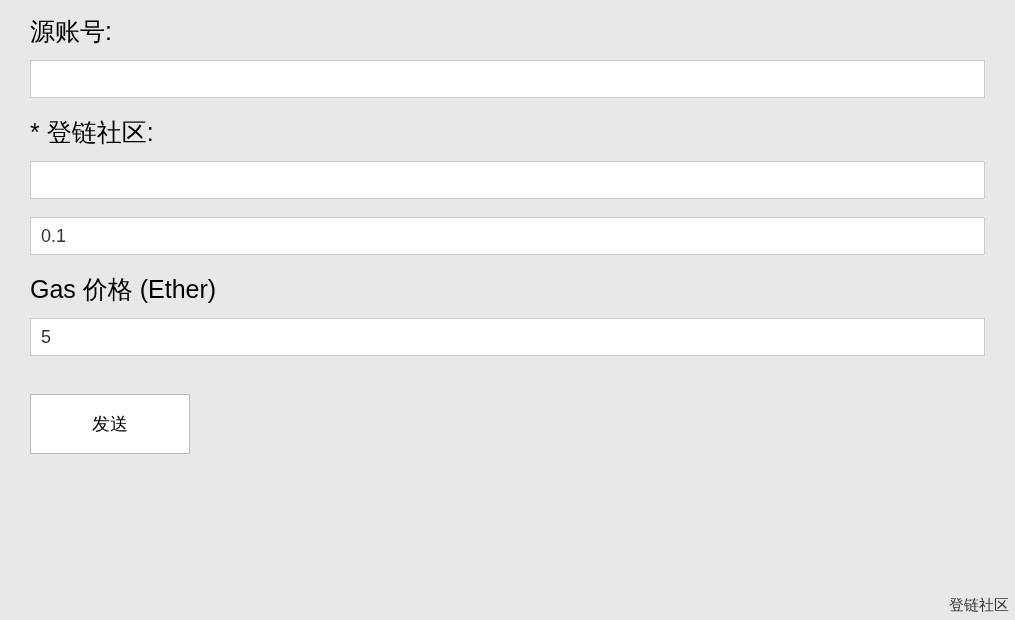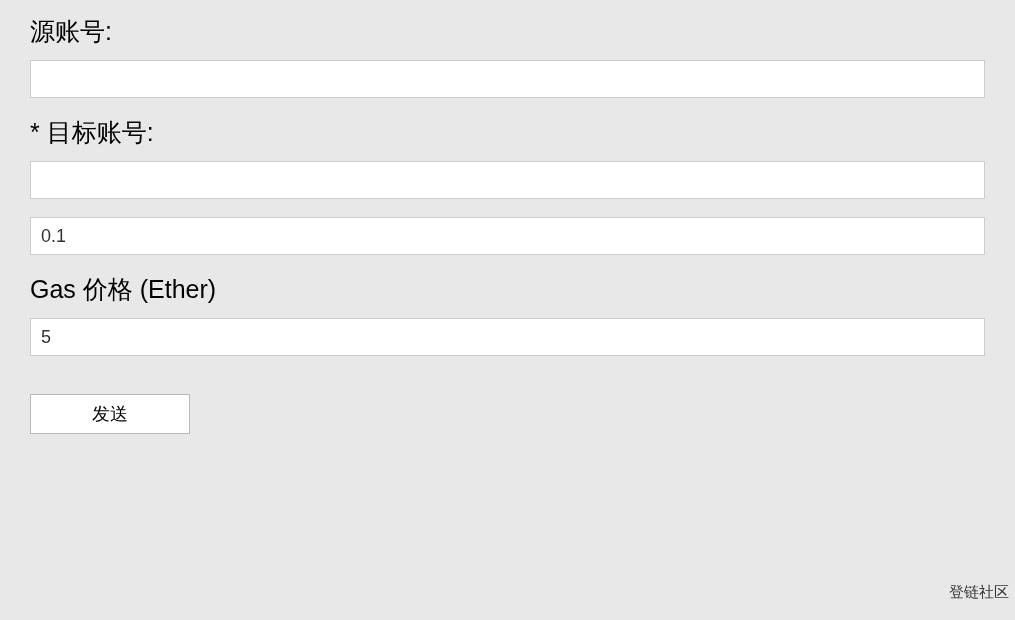--- a/index.html
+++ b/index.html
@@ -28,49 +28,49 @@
       background: #fff;
       padding: 16px 10px;
       font-size: 18px;
       font-family: inherit;
       color: #333;
       outline: none;
     }
     .submit-button {
       margin-top: 20px;
       width: 160px;
-      height: 40px;
+      height: 60px;
       background: #fff;
       border: 1px solid #bbb;
       font-size: 18px;
       cursor: pointer;
       font-family: inherit;
     }
     .watermark {
       position: absolute;
       right: 6px;
-      bottom: 18px;
+      bottom: 5px;
       font-size: 15px;
       color: #333;
       font-weight: 500;
       text-align: right;
     }
   </style>
 </head>
 <body>
 
 <form>
 
   <div class="form-group">
     <label class="form-label">源账号:</label>
     <input type="text" class="form-input" value="" style="">
   </div>
 
   <div class="form-group">
-    <label class="form-label">* 目标账号:</label>
+    <label class="form-label">* 登链社区:</label>
     <input type="text" class="form-input" value="" style="">
   </div>
 
   <div class="form-group">
     <input type="text" class="form-input" value="0.1" style="">
   </div>
 
 
   <div class="form-group">
     <label class="form-label">Gas 价格 (Ether)</label>

